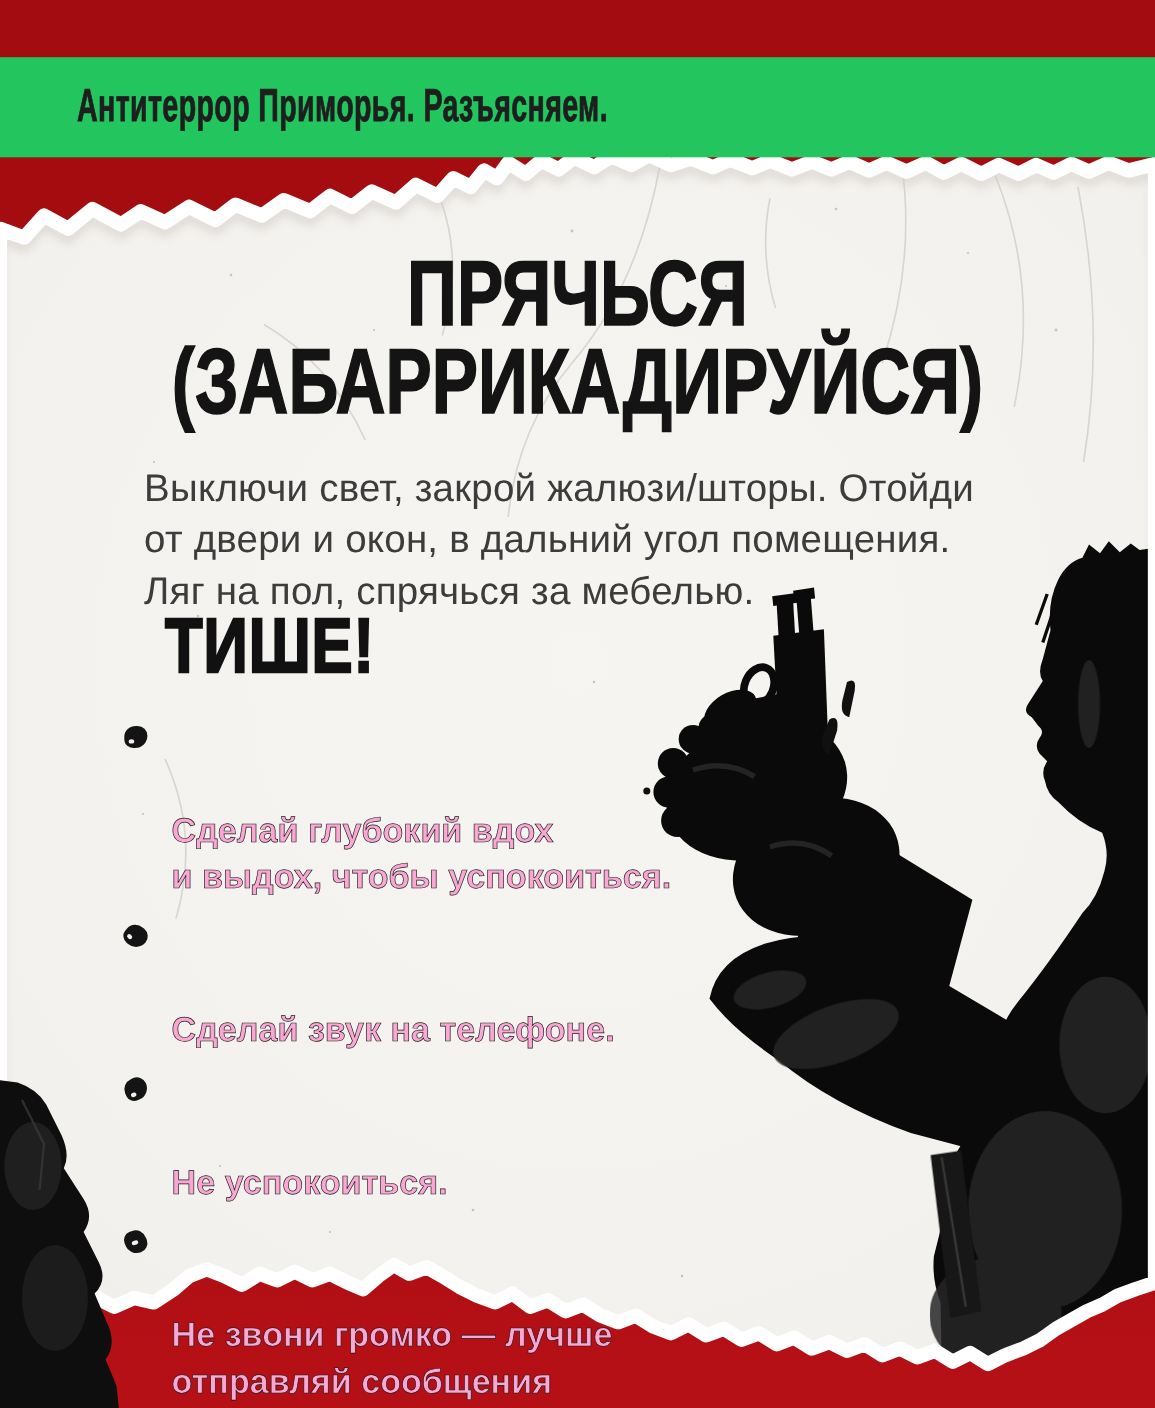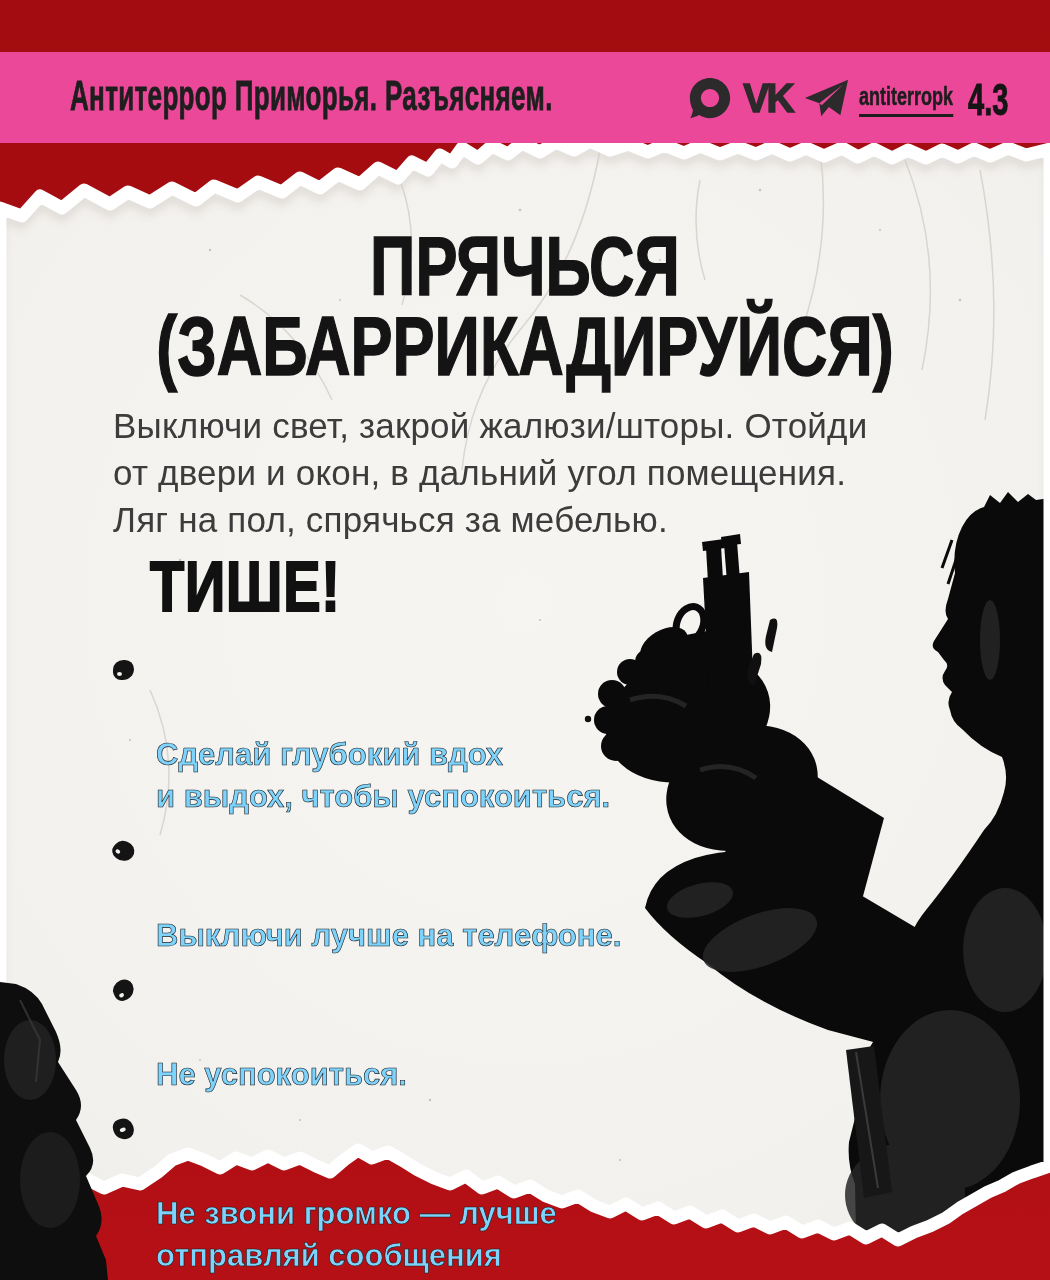--- a/index.html
+++ b/index.html
@@ -3,21 +3,21 @@
 <meta charset="utf-8">
 <style>
   html,body{margin:0;padding:0;background:#555;}
   .page{
     position:relative;width:1050px;height:1280px;overflow:hidden;
     font-family:"Liberation Sans",sans-serif;background:#a90d12;
   }
   .bg-svg{position:absolute;left:0;top:0;width:1050px;height:1280px;display:block;}
   
   .white-bar{
-    position:absolute;top:52px;left:0;right:0;height:91px;background:#ec4899;z-index:5;
+    position:absolute;top:52px;left:0;right:0;height:91px;background:#22c55e;z-index:5;
   }
   .brand{
     position:absolute;left:70px;top:50%;
     transform:translateY(-54%) scaleX(0.62);transform-origin:left center;
     font-size:42px;font-weight:bold;color:#1e1e1e;white-space:nowrap;
     letter-spacing:0.5px;-webkit-text-stroke:0.8px #1e1e1e;
   }
   .social{
     position:absolute;right:38px;top:50%;transform:translateY(-50%);
     display:flex;align-items:center;gap:9px;
@@ -42,36 +42,36 @@
   }
   
   .content{position:absolute;inset:0;z-index:3;}
   .title{
     position:absolute;top:214px;left:0;right:0;margin:12px;text-align:center;
     font-size:84px;line-height:80px;font-weight:bold;color:#141414;
     -webkit-text-stroke:1.5px #141414;
   }
   .title .tline{display:block;transform:scaleX(0.75);white-space:nowrap;}
   .intro{
-    position:absolute;left:113px;top:402px;margin:0;width:760px;
+    position:absolute;left:113px;top:402px;margin:18px;width:760px;
     font-size:35px;line-height:47px;font-weight:normal;color:#3c3c3c;
     white-space:pre-line;letter-spacing:0.2px;
   }
   .quiet{
     position:absolute;left:150px;top:552px;margin:0;
     font-size:70px;line-height:70px;font-weight:bold;color:#111111;
     transform:scaleX(0.8);transform-origin:left top;white-space:nowrap;
     -webkit-text-stroke:2.2px #111111;letter-spacing:1px;
   }
   .bullets{
     position:absolute;left:112px;top:650px;width:580px;margin:0;padding:0;list-style:none;
   }
   .bullets li{
     position:relative;padding-left:44px;margin:0 0 13px 0;
-    font-size:31px;line-height:42px;font-weight:bold;color:#7dd3fc;
+    font-size:31px;line-height:42px;font-weight:bold;color:#f9a8d4;
     white-space:pre-line;-webkit-text-stroke:0.6px #181818;
   }
   .mark{
     position:absolute;left:1px;top:10px;width:21px;height:20px;background:#141414;
     border-radius:54% 46% 58% 42% / 52% 48% 60% 40%;
   }
   li:nth-child(2) .mark{transform:rotate(40deg);}
   li:nth-child(3) .mark{transform:rotate(-25deg);}
   li:nth-child(4) .mark{transform:rotate(70deg);}
   li:nth-child(5) .mark{transform:rotate(15deg);}
@@ -205,35 +205,20 @@
     <g>
       <path d="M0,982 L16,984 Q34,990 42,1004 L56,1032 Q64,1050 58,1062 L76,1090 Q86,1106 76,1120 L90,1148 Q98,1164 86,1176 L98,1204 Q106,1222 96,1236 L106,1260 L108,1280 L0,1280 Z" fill="#0e0e0e"></path>
       <ellipse cx="30" cy="1060" rx="26" ry="40" fill="#242424" opacity="0.8"></ellipse>
       <ellipse cx="50" cy="1180" rx="30" ry="48" fill="#202020" opacity="0.8"></ellipse>
       <path d="M20,1000 L40,1040 L36,1082" stroke="#383838" stroke-width="2" fill="none" opacity="0.8"></path>
     </g>
   </svg>
 
   <header class="white-bar">
     <div class="brand">Антитеррор Приморья. Разъясняем.</div>
-    <div class="social">
-      <svg class="icon" width="46" height="46" viewBox="0 0 48 48">
-        <path fill="#2c2a2b" fill-rule="evenodd" d="M24,3 C35.6,3 45,12.4 45,24 C45,35.6 35.6,45 24,45 C19.8,45 15.9,43.8 12.6,41.7 C9,43.6 5.4,44.6 3.4,45 C4.6,42.8 5.8,39.6 6.2,36.4 C4.2,32.9 3,28.6 3,24 C3,12.4 12.4,3 24,3 Z M24,14.5 C18.8,14.5 14.5,18.8 14.5,24 C14.5,29.2 18.8,33.5 24,33.5 C29.2,33.5 33.5,29.2 33.5,24 C33.5,18.8 29.2,14.5 24,14.5 Z"></path>
-      </svg>
-      <span class="vk-glyph">VK</span>
-      <svg class="icon" width="48" height="46" viewBox="0 0 50 48">
-        <path fill="#2c2a2b" d="M48,5 L3,24 L18,29.5 L20,43 L28,33.5 L40,42 Z M18,29.5 L43,10 L20.5,31.5 Z" fill-rule="evenodd"></path>
-      </svg>
-      <span class="handle-wrap">
-        <span class="handle">antiterropk</span>
-      </span>
-      <span class="issue-wrap">
-        <span class="issue">4.3</span>
-      </span>
-    </div>
   </header>
 
   <main class="content">
     <h1 class="title">
       <span class="tline">ПРЯЧЬСЯ</span>
       <span class="tline">(ЗАБАРРИКАДИРУЙСЯ)</span>
     </h1>
 
     <p class="intro">Выключи свет, закрой жалюзи/шторы. Отойди
 от двери и окон, в дальний угол помещения.
@@ -242,21 +227,21 @@
     <h2 class="quiet">ТИШЕ!</h2>
 
     <ul class="bullets">
       <li>
         <span class="mark"><span class="pin"></span></span>
         <span class="btext">Сделай глубокий вдох
 и выдох, чтобы успокоиться.</span>
       </li>
       <li>
         <span class="mark"><span class="pin"></span></span>
-        <span class="btext">Выключи лучше на телефоне.</span>
+        <span class="btext">Сделай звук на телефоне.</span>
       </li>
       <li>
         <span class="mark"><span class="pin"></span></span>
         <span class="btext">Не успокоиться.</span>
       </li>
       <li>
         <span class="mark"><span class="pin"></span></span>
         <span class="btext">Не звони громко — лучше
 отправляй сообщения
 родителям или учителю.</span>

